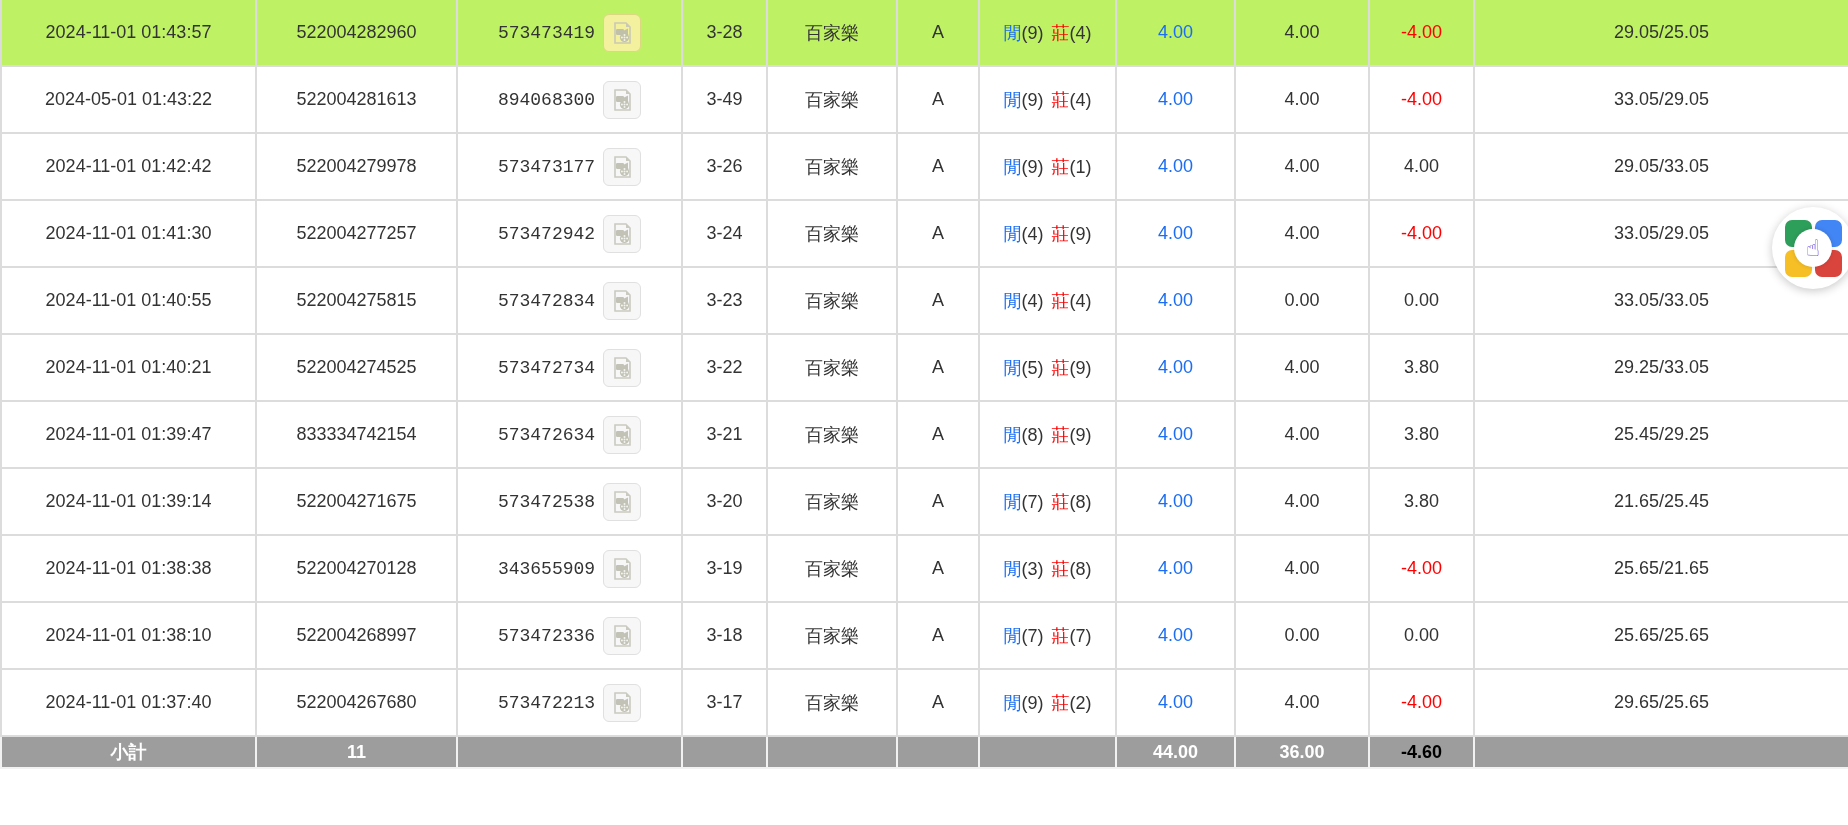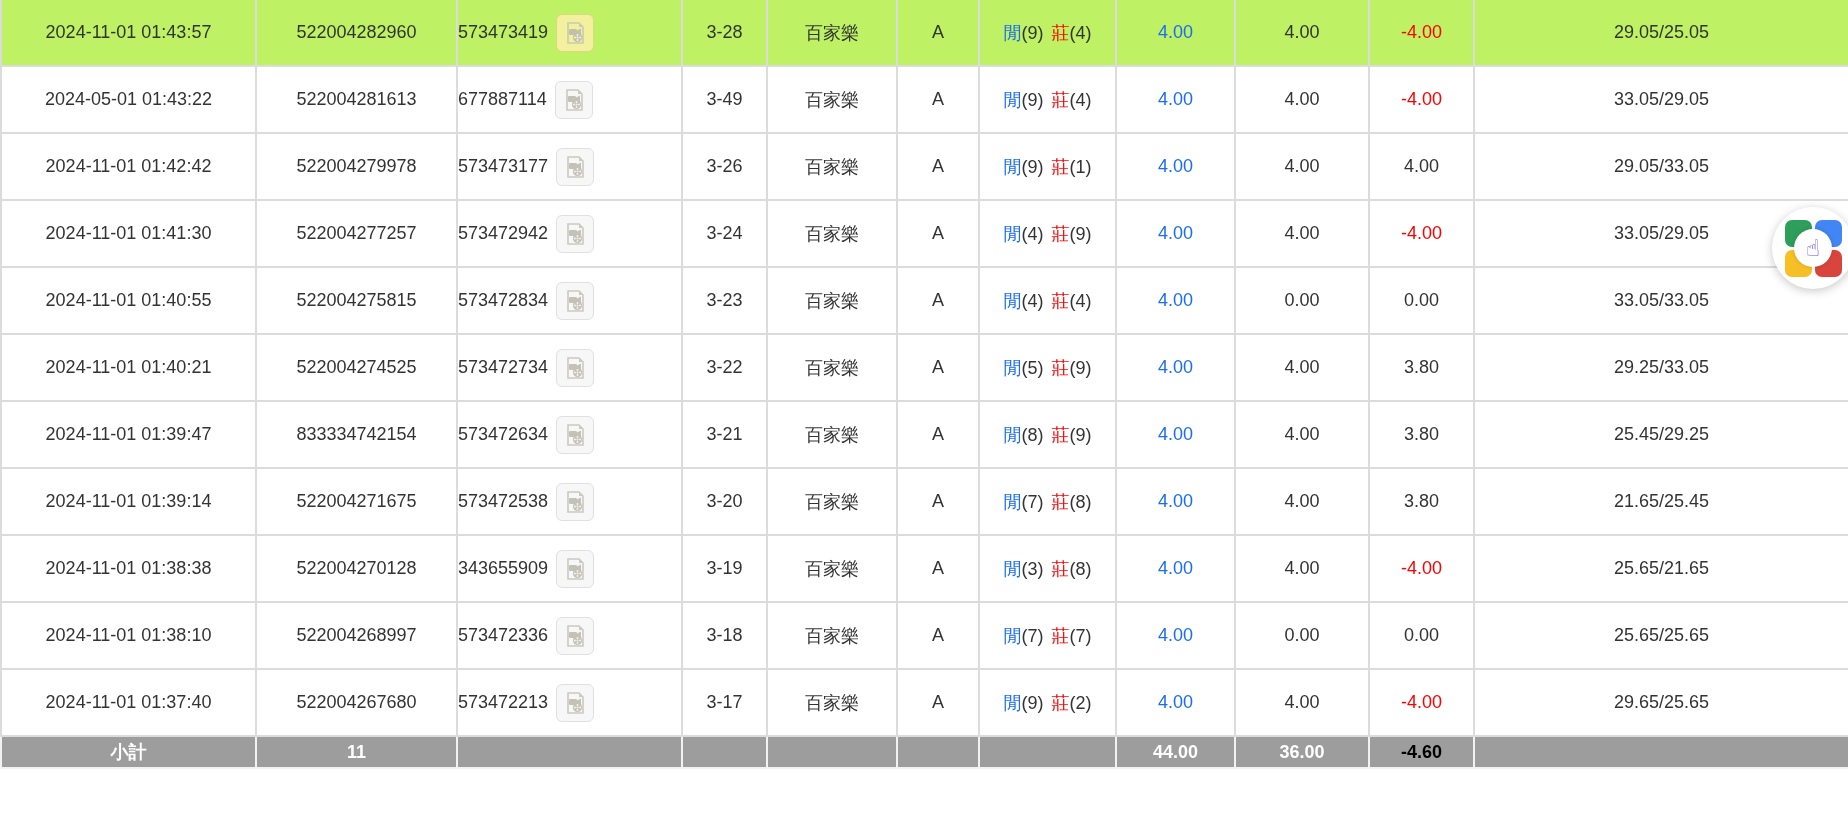--- a/index.html
+++ b/index.html
@@ -29,21 +29,21 @@
   tr.hl .video-btn { background: #f3f09e; border-color: #dcd882; }
 
   .bet-amount { color: #1b6df2; cursor: pointer; }
   .neg { color: #ff0000; }
 
   .result-player { color: #1b6df2; }
   .result-banker { color: #ff0000; margin-left: 8px; }
   .result-pts { color: #333333; }
 
   .gameid-wrap {
-    display: flex; align-items: center; gap: 8px;
+    display: flex; align-items: center; justify-content: center; gap: 8px; font-family: Liberation Mono, monospace;
   }
   .video-btn {
     width: 38px; height: 38px;
     background: #f7f7f7;
     border: 1px solid #e0e0e0;
     border-radius: 6px;
     display: inline-flex; align-items: center; justify-content: center;
     cursor: pointer; flex: none;
   }
   .video-btn svg { display: block; opacity: .85; }
@@ -143,21 +143,21 @@
     <td class="bet-amount">4.00</td>
     <td>4.00</td>
     <td class="neg">-4.00</td>
     <td>29.05/25.05</td>
   </tr>
       <tr>
     <td>2024-05-01 01:43:22</td>
     <td>522004281613</td>
     <td>
       <span class="gameid-wrap">
-        <span>677887114</span>
+        <span>894068300</span>
         <span class="video-btn">
           <svg width="24" height="24" viewBox="0 0 24 24">
             <path d="M5 2 h11 l4 4 v16 h-15 z" fill="#ededе6" fill-opacity="0" stroke="#c3c3b8" stroke-width="1.6"></path>
             <path d="M16 2 l4 4 h-4 z" fill="#c3c3b8"></path>
             <rect x="6" y="8" width="8" height="6" rx="1.2" fill="#b9b9ac"></rect>
             <path d="M14 9.5 l4 -2 v7 l-4 -2 z" fill="#b9b9ac"></path>
             <circle cx="14.5" cy="16.5" r="4.6" fill="#b9b9ac"></circle>
             <circle cx="14.5" cy="16.5" r="1" fill="#f4f4ee"></circle>
             <circle cx="14.5" cy="13.9" r="1" fill="#f4f4ee"></circle>
             <circle cx="14.5" cy="19.1" r="1" fill="#f4f4ee"></circle>

